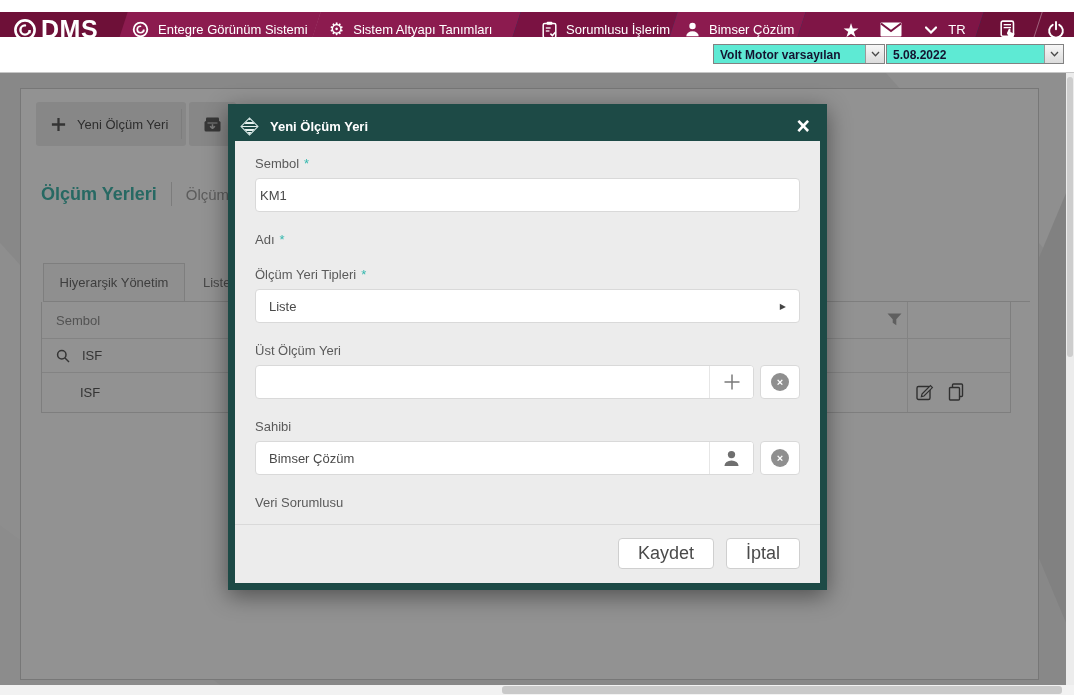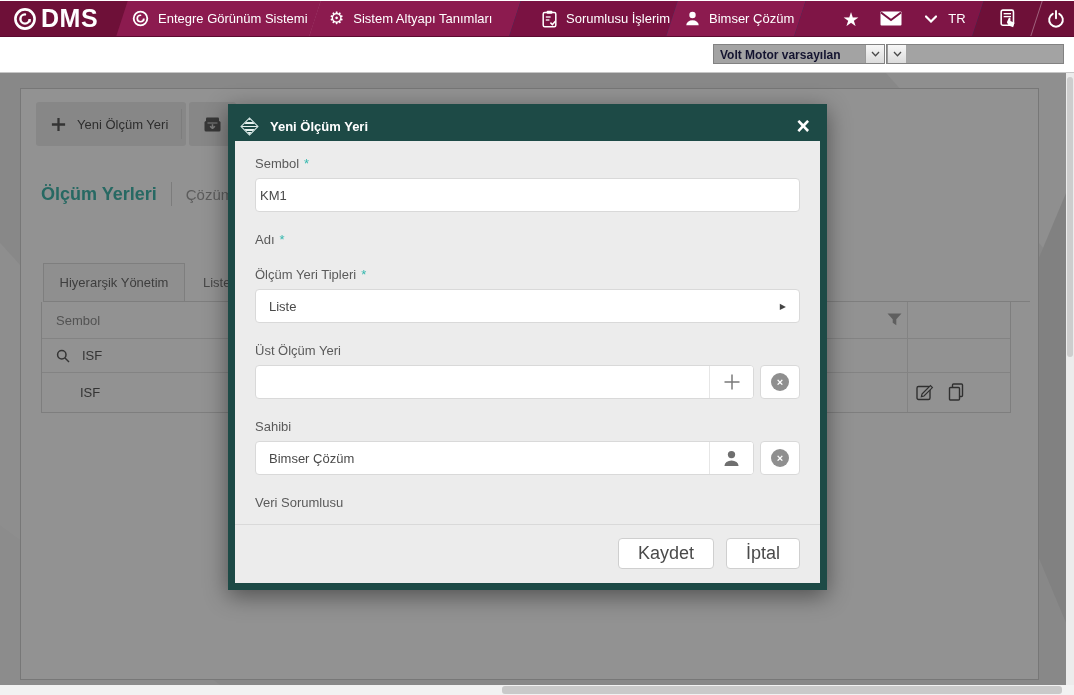--- a/index.html
+++ b/index.html
@@ -2,21 +2,21 @@
 <html><head>
 <meta charset="utf-8">
 <style>
   html,body{margin:0;padding:0;}
   body{
     width:1074px;height:695px;overflow:hidden;position:relative;
     font-family:"Liberation Sans",sans-serif;background:#fff;
     -webkit-font-smoothing:antialiased;
   }
   
-  .topbar{position:absolute;left:0;top:1px;width:1074px;height:35px;background:#0c4a6e;border-bottom:2px solid #5c0a30;overflow:hidden;}
+  .topbar{position:absolute;left:0;top:12px;width:1074px;height:35px;background:#0c4a6e;border-bottom:2px solid #5c0a30;overflow:hidden;}
   .seg{position:absolute;top:0;bottom:0;transform:skewX(-18deg);}
   .seg-logo{left:-20px;width:144px;background:#6e1038;}
   .seg-eys{left:122px;width:193px;background:#8c1b4f;border-right:1px solid rgba(255,255,255,0.28);}
   .seg-sat{left:315px;width:200px;background:#8c1b4f;}
   .seg-bi{left:515px;width:157px;background:#7a1242;}
   .seg-bc{left:672px;width:128px;background:#8c1b4f;}
   .seg-ic{left:800px;width:178px;background:#7f1546;}
   .seg-dark{left:978px;width:130px;background:#6e1038;}
   .seg-sep{left:1036px;width:1px;background:rgba(255,255,255,0.35);}
   .tb-content{position:relative;height:35px;z-index:2;}
@@ -27,21 +27,21 @@
   .tb-icon{position:absolute;top:0;height:35px;display:flex;align-items:center;justify-content:center;color:#fff;}
   .ic-star{left:838px;width:26px;font-size:19px;font-family:"DejaVu Sans",sans-serif;}
   .ic-mail{left:878px;width:26px;}
   .ic-chev{left:922px;width:18px;}
   .ic-lang{left:944px;width:26px;font-size:13px;}
   .ic-bpm{left:996px;width:26px;}
   .ic-power{left:1043px;width:26px;}
   .gear-glyph{font-family:"DejaVu Sans",sans-serif;font-size:17px;line-height:1;}
   
   .filterbar{position:absolute;left:0;top:37px;width:1074px;height:36px;background:#fff;border-bottom:1px solid #c6c6c6;box-sizing:border-box;}
-  .winselect{position:absolute;top:7px;height:20px;border:1px solid #828282;background:#a3a3a3;display:flex;box-sizing:border-box;}
+  .winselect{position:absolute;top:7px;height:20px;border:1px solid #828282;background:#5eead4;display:flex;box-sizing:border-box;}
   .ws-company{left:713px;width:172px;}
   .ws-date{left:886px;width:178px;}
   .ws-text{flex:1;font-size:12px;font-weight:700;color:#141430;padding:3px 0 0 6px;white-space:nowrap;overflow:hidden;}
   .ws-btn{width:18px;border-left:1px solid #9a9a9a;background:linear-gradient(#f7f7f7,#dcdcdc);display:grid;place-items:center;}
   
   .content{position:absolute;left:0;top:73px;width:1066px;height:612px;background:#e6e6e6;overflow:hidden;}
   .wm{position:absolute;}
   .wm-left{left:0;top:170px;width:150px;height:330px;background:#f0f0f0;clip-path:polygon(0 0,0 100%,100% 50%);}
   .wm-bl{left:0;bottom:0;width:220px;height:160px;background:#ededed;clip-path:polygon(0 100%,0 0,100% 100%);}
   .wm-tr{right:0;top:0;width:180px;height:200px;background:#f1f1f1;clip-path:polygon(100% 0,0 0,100% 100%);}
@@ -199,20 +199,21 @@
 <div class="filterbar">
   <div class="winselect ws-company">
     <div class="ws-text">Volt Motor varsayılan</div>
     <div class="ws-btn">
       <svg width="9" height="6" viewBox="0 0 9 6">
           <path d="M1 1 L4.5 4.8 L8 1" stroke="#4a4a4a" stroke-width="1.3" fill="none"></path>
         </svg>
     </div>
   </div>
   <div class="winselect ws-date">
+    <div class="ws-text">5.08.2022</div>
     <div class="ws-btn">
       <svg width="9" height="6" viewBox="0 0 9 6">
           <path d="M1 1 L4.5 4.8 L8 1" stroke="#4a4a4a" stroke-width="1.3" fill="none"></path>
         </svg>
     </div>
   </div>
 </div>
 
 <div class="content">
   <div class="wm wm-left"></div>
@@ -237,21 +238,21 @@
             <rect x="1.5" y="5" width="16" height="10.5" rx="1.5" fill="#5b5b5b"></rect>
             <line x1="4.5" y1="7" x2="14.5" y2="7" stroke="#cfcfcf" stroke-width="1.1"></line>
             <path d="M9.5 8.2 v3.4 M9.5 12.4 l-2.4-2.2 M9.5 12.4 l2.4-2.2" stroke="#cfcfcf" stroke-width="1.5" fill="none"></path>
           </svg>
       </span>
     </button>
 
     <div class="head-row">
       <span class="page-title">Ölçüm Yerleri</span>
       <span class="head-sep"></span>
-      <span class="page-title2">Çözüm</span>
+      <span class="page-title2">Ölçüm</span>
     </div>
 
     <div class="tab1">Hiyerarşik Yönetim</div>
     <div class="tab2">Liste Gö</div>
     <div class="tabline"></div>
 
     <div class="grid">
       <div class="g-row g-head">
         <span class="g-headtext">Sembol</span>
         <span class="g-funnel">

